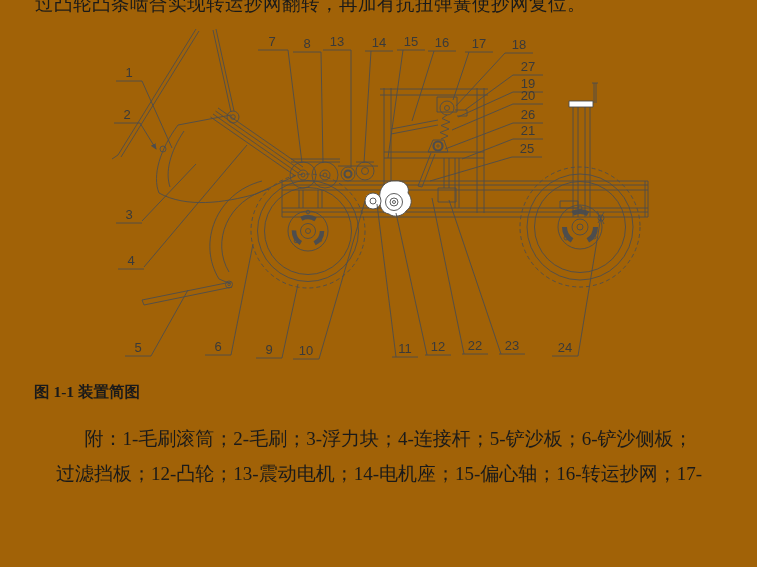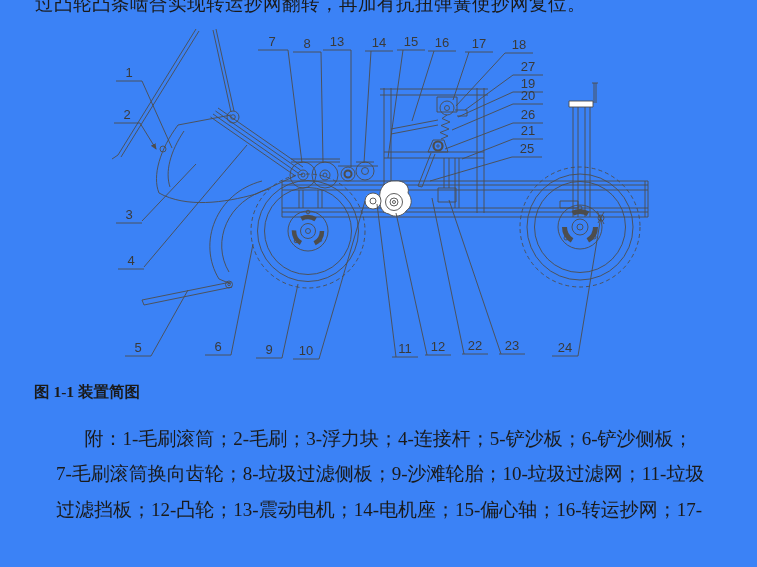--- a/index.html
+++ b/index.html
@@ -1,16 +1,16 @@
 <!DOCTYPE html>
 <html><head>
 <meta charset="utf-8">
 <style>
   html,body{margin:0;padding:0;background:#fff;}
-  .page{position:relative;width:757px;height:567px;background:#3b82f6;overflow:hidden;
+  .page{position:relative;width:757px;height:567px;background:#a16207;overflow:hidden;
         font-family:"Liberation Serif","DejaVu Serif",serif;color:#1a1a1a;}
   .top-text{position:absolute;left:35px;top:-9px;width:700px;font-size:18.5px;
             letter-spacing:.5px;white-space:nowrap;}
   .diagram{position:absolute;left:0;top:0;width:757px;height:372px;}
   .diagram svg{display:block;}
   .caption{position:absolute;left:0;top:382px;width:757px;text-align:left;
            font-weight:bold;font-size:15.5px;padding-left:34px;}
   .legend{position:absolute;left:35px;top:421px;width:690px;font-size:19px;
           line-height:35.4px;}
   .legend .ln{white-space:nowrap;margin-left:21px;}
@@ -294,17 +294,16 @@
             <line x1="513" y1="75" x2="465" y2="110" stroke="#4d4d4d" stroke-width="0.9"></line>
           </g>
         </g>
     </svg>
   </div>
 
   <div class="caption">图 1-1  装置简图</div>
 
   <div class="legend">
     <div class="ln first">附：1-毛刷滚筒；2-毛刷；3-浮力块；4-连接杆；5-铲沙板；6-铲沙侧板；</div>
-    <div class="ln">7-毛刷滚筒换向齿轮；8-垃圾过滤侧板；9-沙滩轮胎；10-垃圾过滤网；11-垃圾</div>
     <div class="ln">过滤挡板；12-凸轮；13-震动电机；14-电机座；15-偏心轴；16-转运抄网；17-</div>
   </div>
 
 </div>
 
 </body></html>

